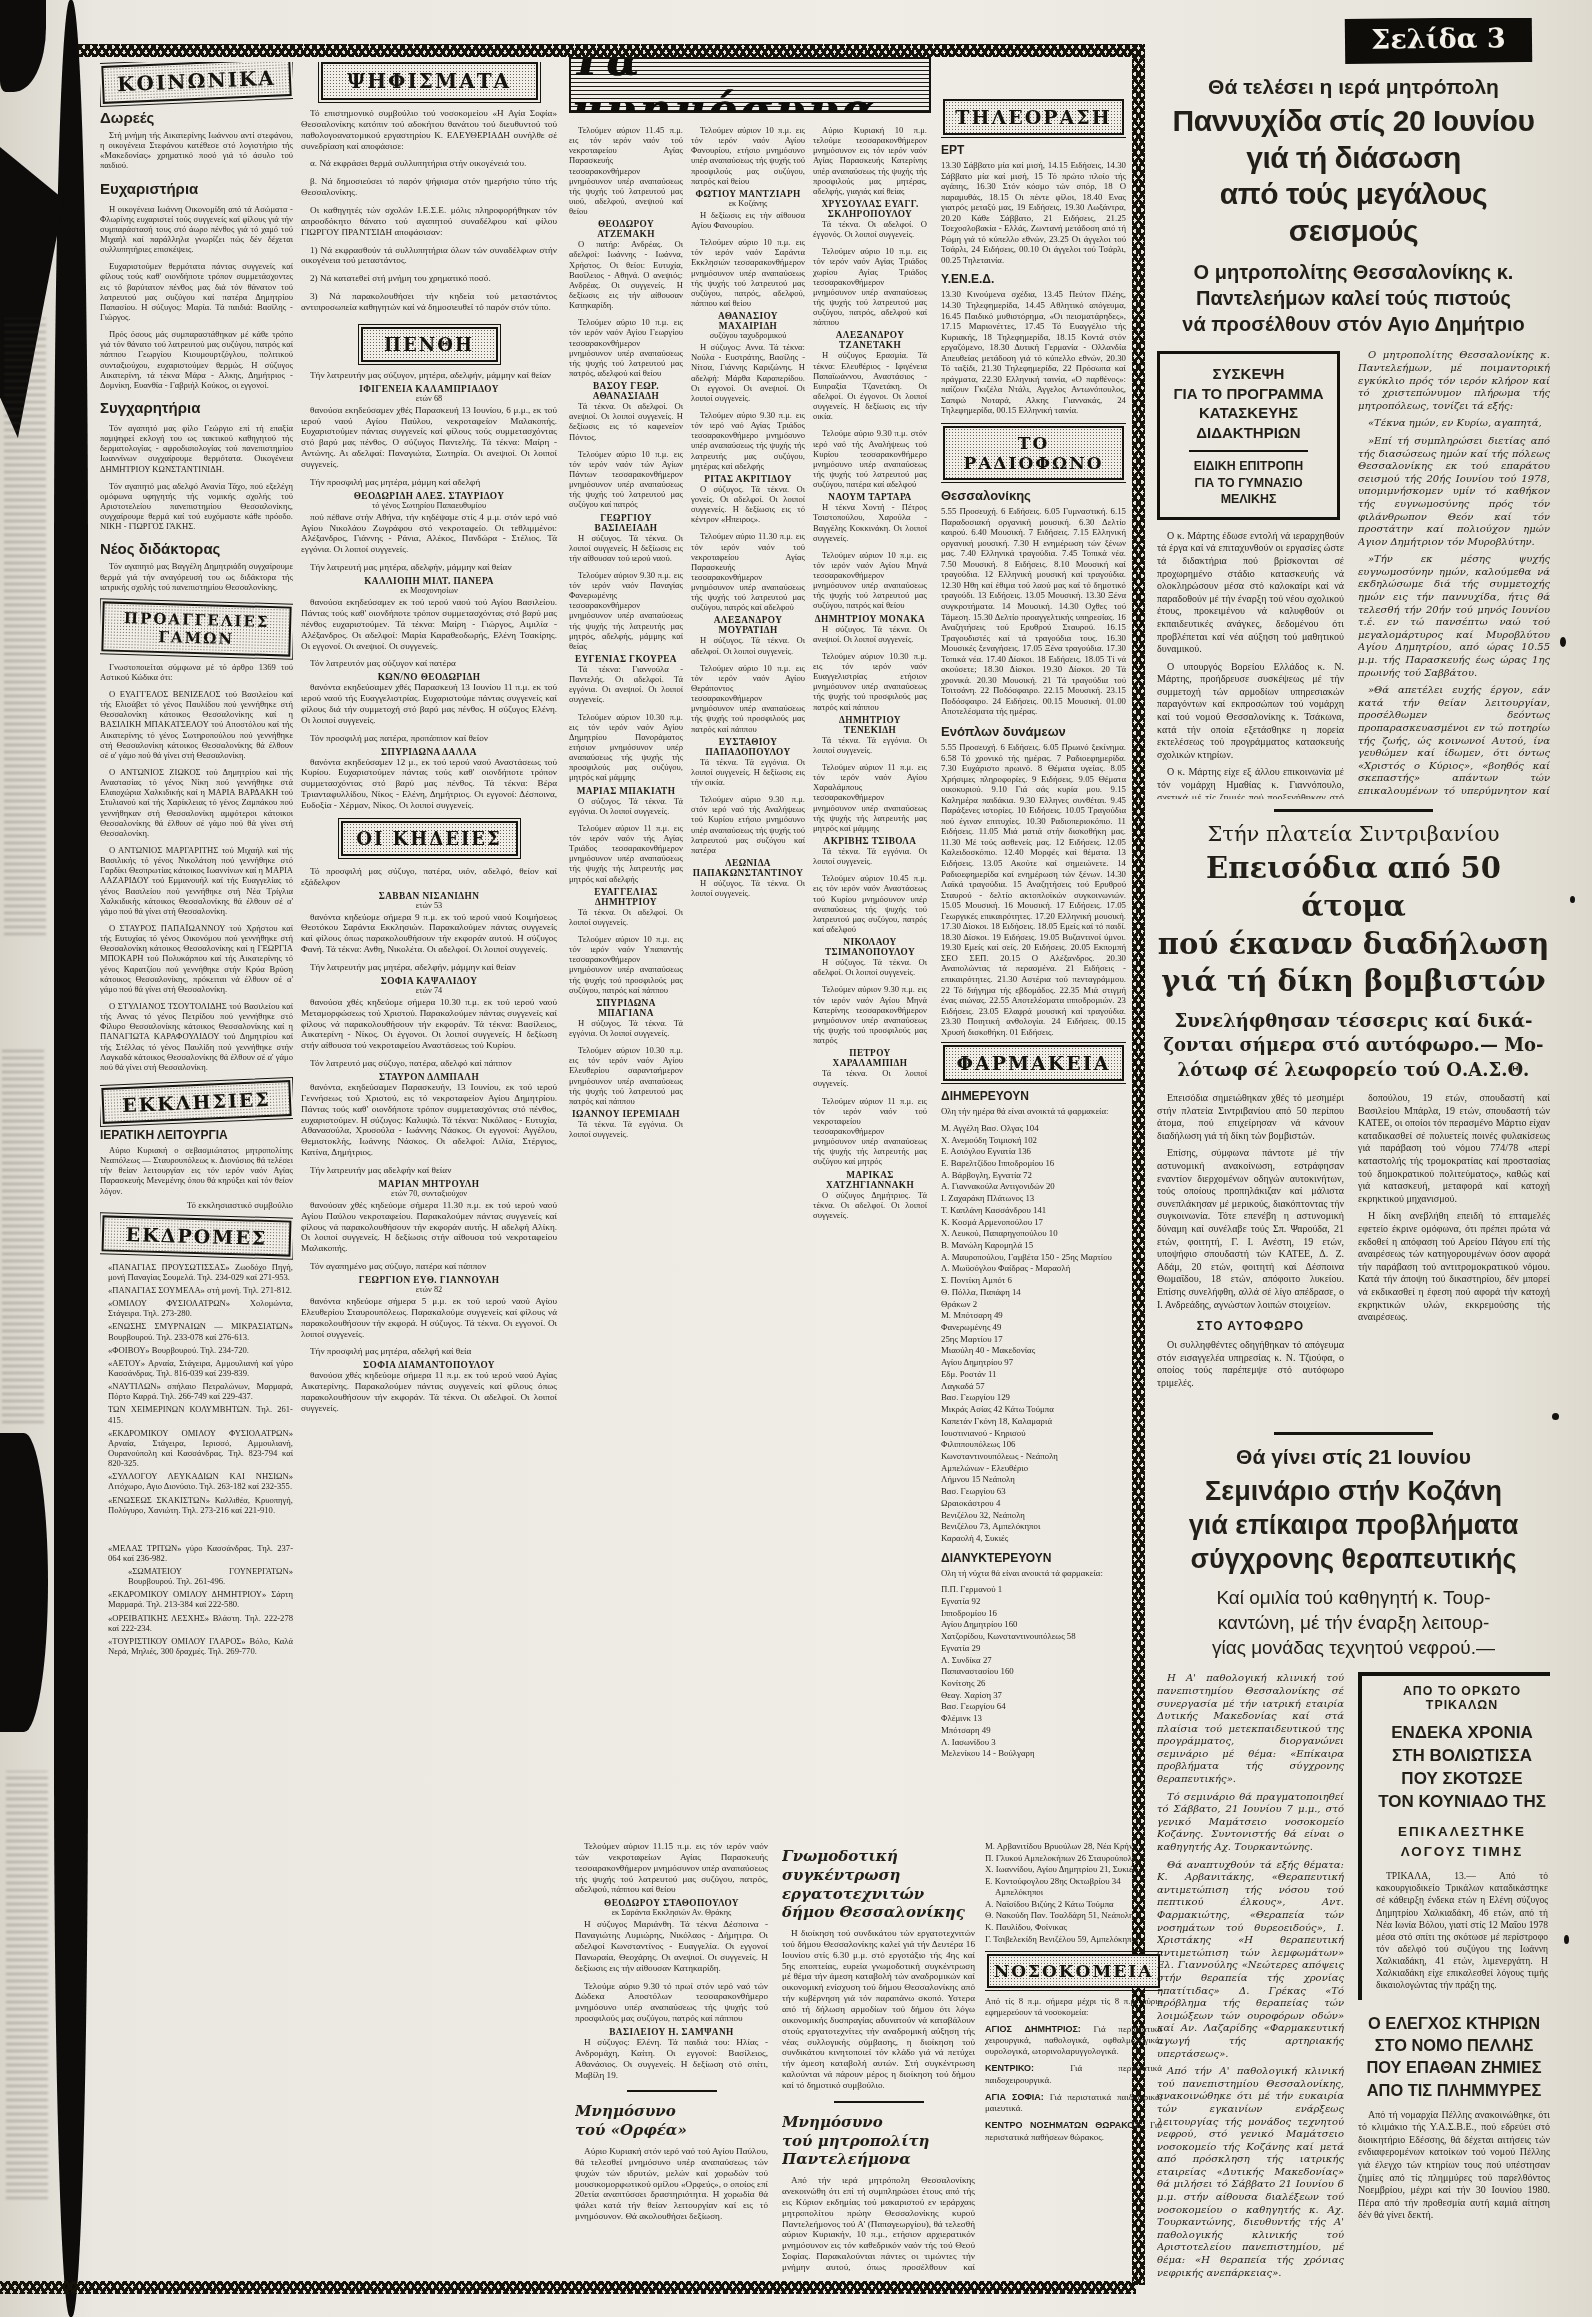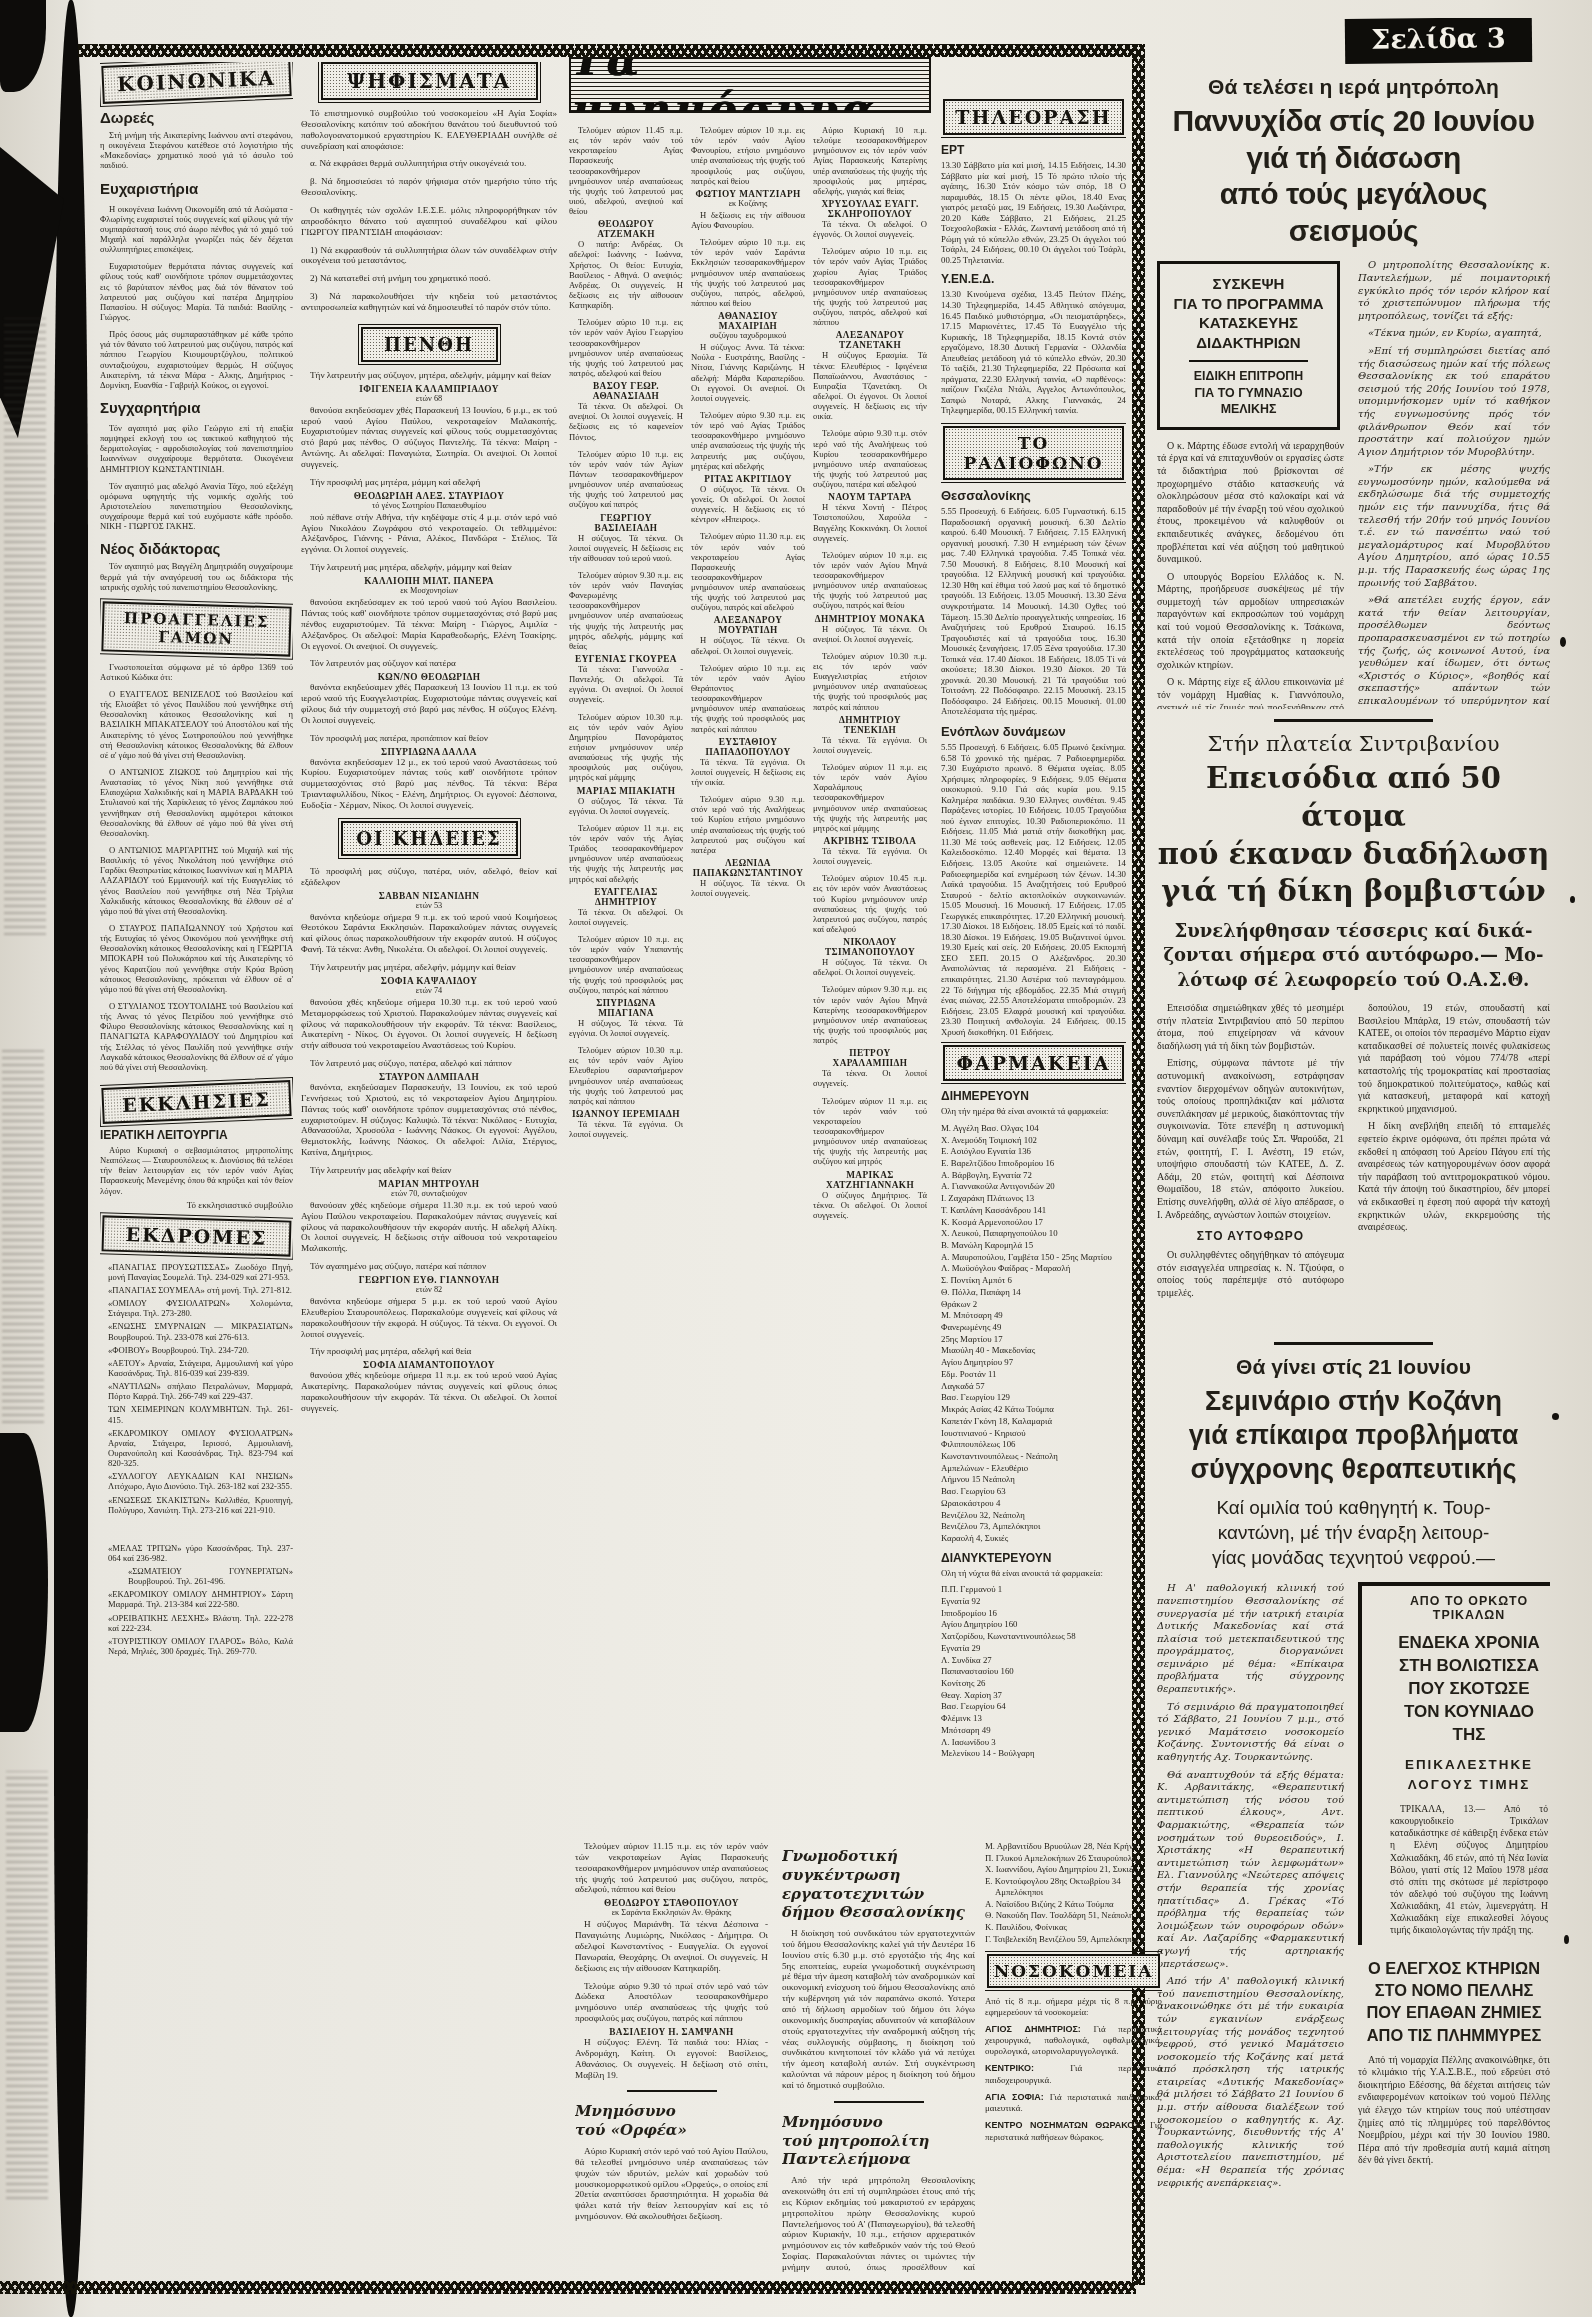--- a/index.html
+++ b/index.html
@@ -79,21 +79,21 @@
   .sub3{text-align:center;font-family:"Liberation Sans",sans-serif;font-size:19px;line-height:1.3;white-space:pre-line;margin:0 0 12px;}
   .row{display:flex;gap:14px;}
   .rcol-l{width:187px;overflow:hidden;}
   .rcol-r{width:192px;overflow:hidden;}
   .rp{font-size:10px;line-height:1.26;text-align:justify;text-indent:10px;margin:0 0 5px;hyphens:auto;}
   .rp-i{font-style:italic;font-family:"DejaVu Serif",serif;}
   .sq-box{border:3px solid #14120d;padding:10px 6px;text-align:center;font-family:"Liberation Sans",sans-serif;font-weight:bold;margin:2px 4px 10px 0;}
   .sq-top{font-size:15px;line-height:1.3;white-space:pre-line;margin:0 0 8px;}
   .sq-div{width:119px;height:2px;background:#14120d;margin:6px auto;}
   .sq-bottom{font-size:12.4px;line-height:1.3;white-space:pre-line;margin:0;}
-  .tr-box{border-top:4px solid #14120d;border-left:4px solid #14120d;padding:8px 2px 4px 28px;margin-bottom:10px;}
+  .tr-box{border-top:4px solid #14120d;border-left:4px solid #14120d;padding:8px 2px 4px 14px;margin-bottom:10px;}
   .tr-label{font-family:"Liberation Sans",sans-serif;font-weight:bold;font-size:12.4px;letter-spacing:1px;text-align:center;margin:0 0 10px;}
   .tr-head{font-family:"Liberation Sans",sans-serif;font-weight:bold;font-size:17px;line-height:1.35;text-align:center;white-space:pre-line;margin:0 0 8px;}
   .tr-sub{font-family:"Liberation Sans",sans-serif;font-weight:bold;font-size:13.4px;letter-spacing:2px;line-height:1.5;text-align:center;white-space:pre-line;margin:0 0 8px;}
   .pl-head{font-family:"Liberation Sans",sans-serif;font-weight:bold;font-size:16.4px;line-height:1.35;text-align:center;white-space:pre-line;margin:12px 0 8px;}
 </style>
 </head>
 <body>
 
 <div class="spine-band"></div>
 <div class="blob-tc"></div>
@@ -632,20 +632,23 @@
     </div>
 </div>
 
 <div class="abs" style="left:1157px;top:18px;width:393px;height:2289px;">
   <div class="pagebox">Σελίδα 3</div>
 
   <div class="kicker1">Θά τελέσει η ιερά μητρόπολη</div>
   <div class="head1">Παννυχίδα στίς 20 Ιουνίου
 γιά τή διάσωση
 από τούς μεγάλους σεισμούς</div>
+  <div class="sub1">Ο μητροπολίτης Θεσσαλονίκης κ.
+Παντελεήμων καλεί τούς πιστούς
+νά προσέλθουν στόν Αγιο Δημήτριο</div>
 
   <div class="row" style="height:450px;overflow:hidden;">
     <div class="rcol-l">
       <div class="sq-box">
         <div class="sq-top">ΣΥΣΚΕΨΗ
 ΓΙΑ ΤΟ ΠΡΟΓΡΑΜΜΑ
 ΚΑΤΑΣΚΕΥΗΣ
 ΔΙΔΑΚΤΗΡΙΩΝ</div>
         <div class="sq-div"></div>
         <div class="sq-bottom">ΕΙΔΙΚΗ ΕΠΙΤΡΟΠΗ

